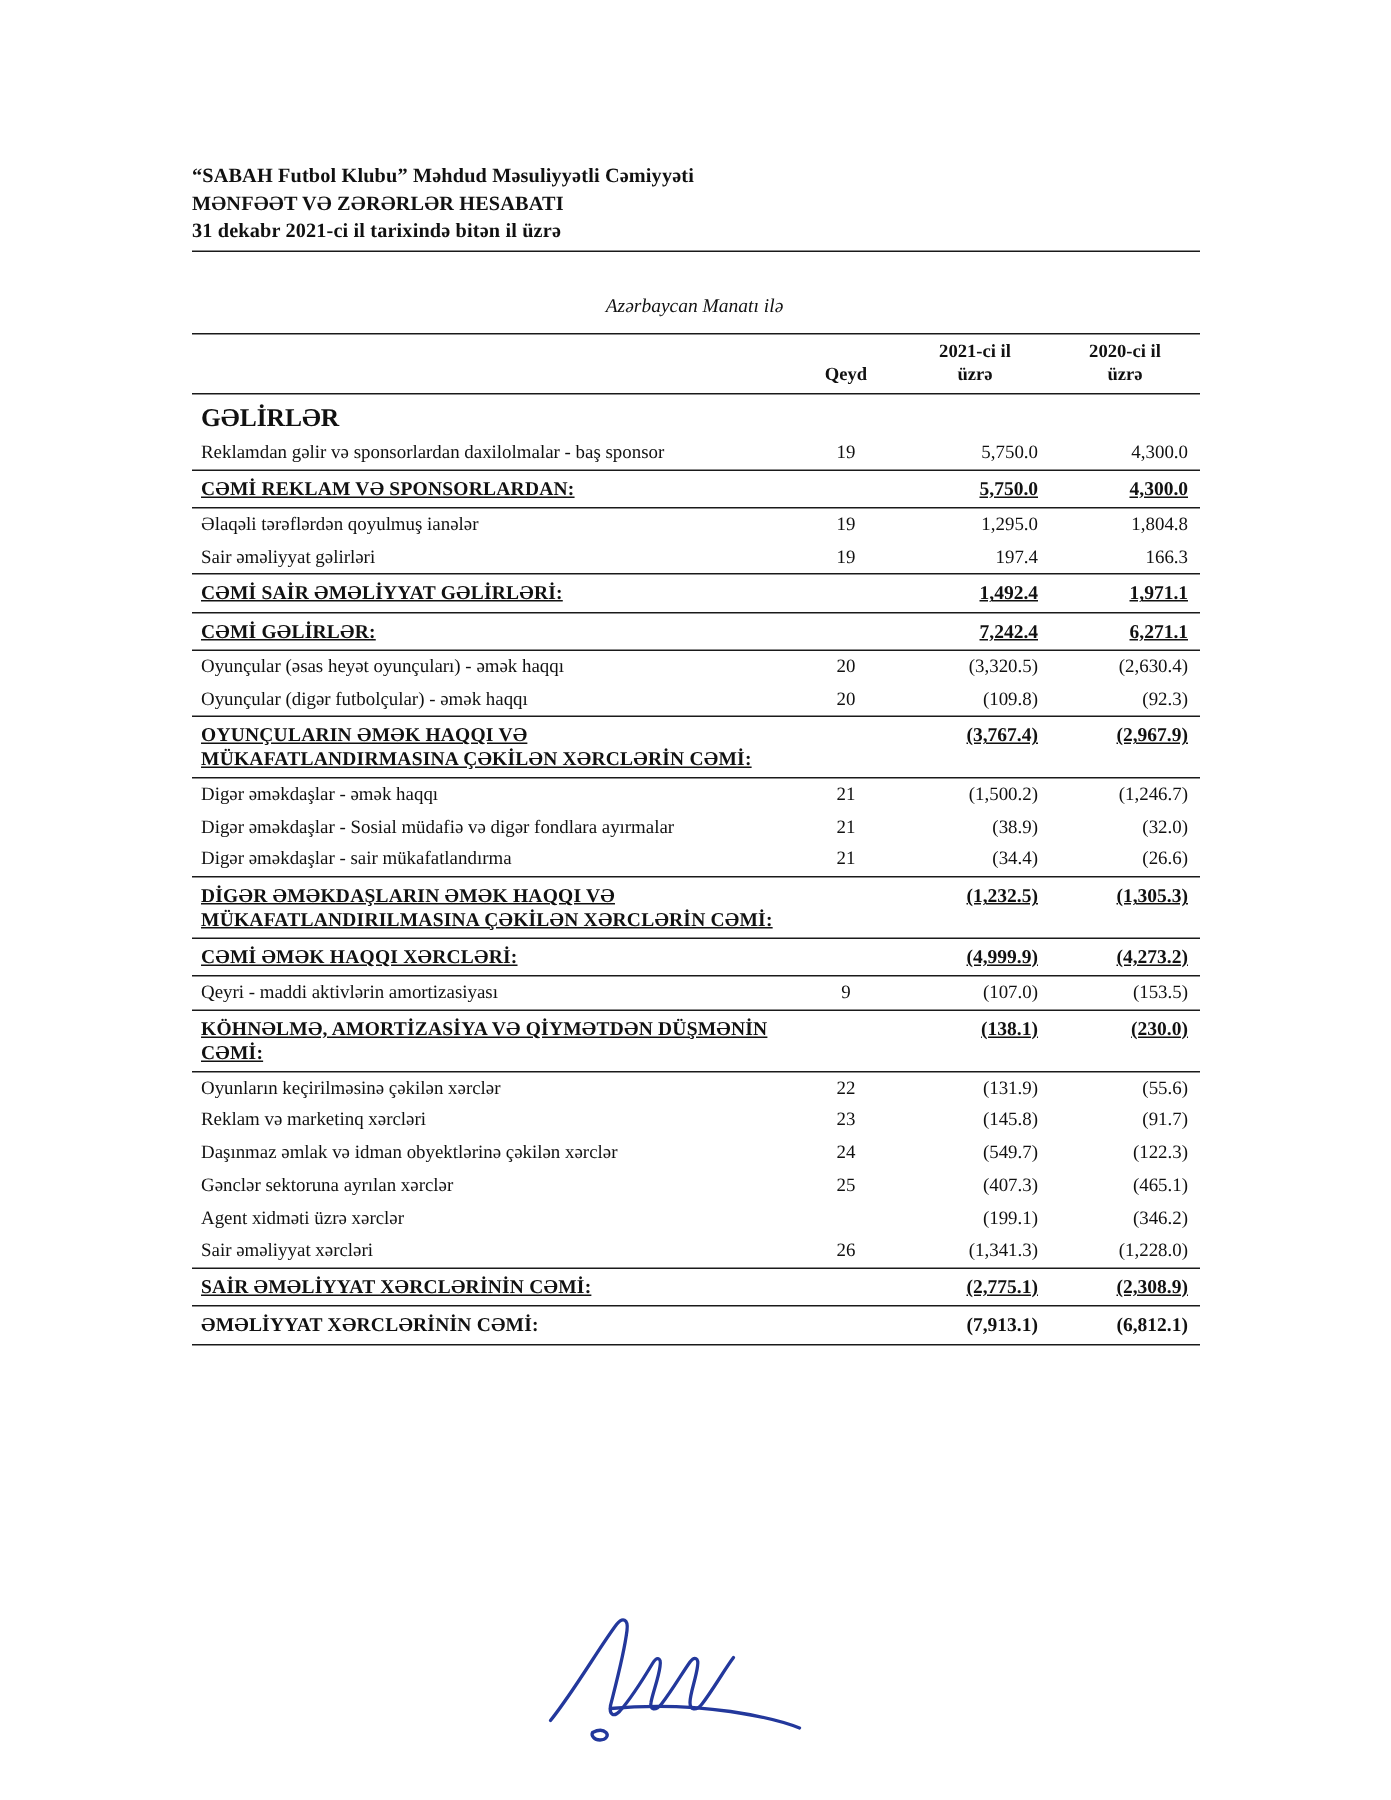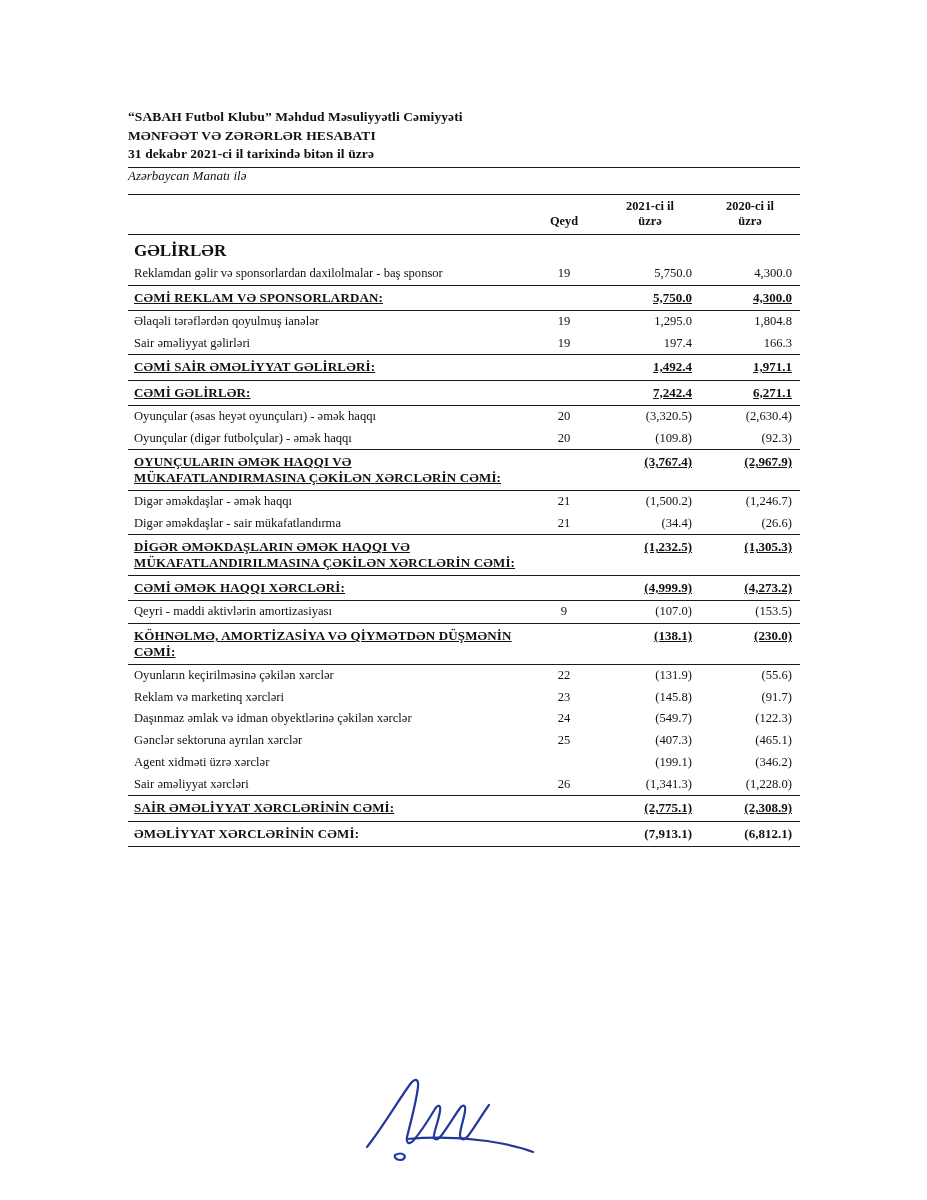--- a/index.html
+++ b/index.html
@@ -34,21 +34,22 @@
     line-height: 1.38;
     letter-spacing: 0.1px;
   }
   .title-block div { white-space: nowrap; }
   .rule-under-title {
     margin-top: 3px;
     border-bottom: 1px solid #1a1a1a;
     width: 672px;
   }
   .currency-line {
-    text-align: left;
+    margin-top: 28px;
+    text-align: center;
     font-style: italic;
     font-size: 13px;
     padding-right: 2px;
   }
   table.fin {
     margin-top: 10px;
     border-collapse: collapse;
     width: 672px;
     font-size: 12.6px;
   }
@@ -218,20 +219,26 @@
           <td class="num">(2,967.9)</td>
         </tr>
 
         <tr>
           <td class="label">Digər əməkdaşlar - əmək haqqı</td>
           <td class="note">21</td>
           <td class="num">(1,500.2)</td>
           <td class="num">(1,246.7)</td>
         </tr>
 
+        <tr class="multiline">
+          <td class="label wrap">Digər əməkdaşlar - Sosial müdafiə və digər fondlara ayırmalar</td>
+          <td class="note">21</td>
+          <td class="num">(38.9)</td>
+          <td class="num">(32.0)</td>
+        </tr>
 
         <tr>
           <td class="label">Digər əməkdaşlar - sair mükafatlandırma</td>
           <td class="note">21</td>
           <td class="num">(34.4)</td>
           <td class="num">(26.6)</td>
         </tr>
 
         <tr class="total rule-top rule-bottom multiline">
           <td class="label upper wrap">DİGƏR ƏMƏKDAŞLARIN ƏMƏK HAQQI VƏ MÜKAFATLANDIRILMASINA ÇƏKİLƏN XƏRCLƏRİN CƏMİ:</td>

